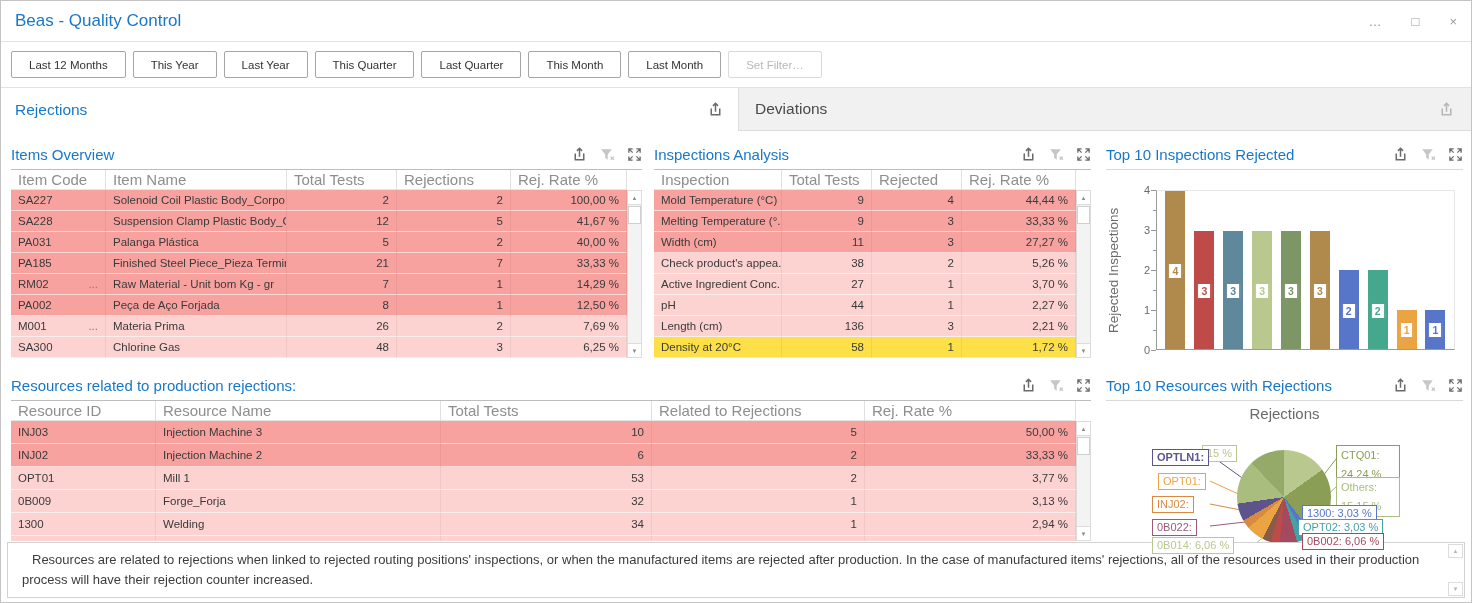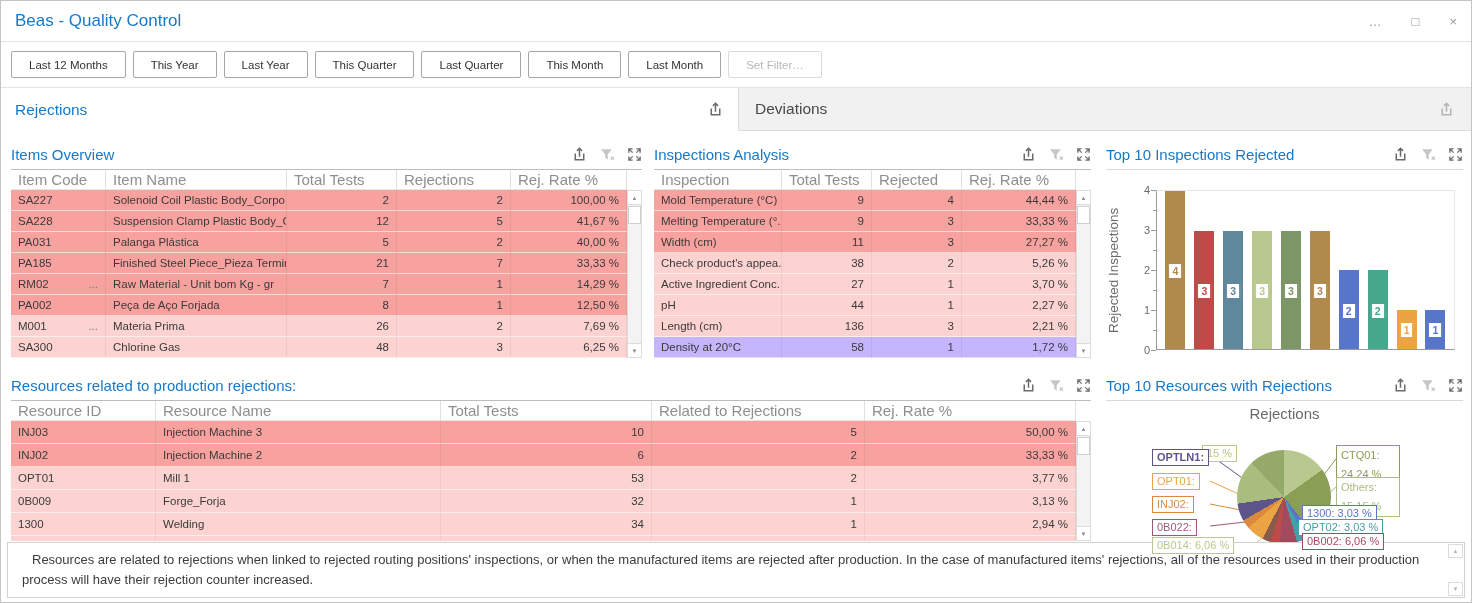--- a/index.html
+++ b/index.html
@@ -49,21 +49,21 @@
   .trow { display:grid; align-items:center; }
   .thead .hcell { height:20px; line-height:20px; font-size:15px; color:#8e8e8e; padding:0 7px;
                   border-right:1px solid #e0e0e0; white-space:nowrap; overflow:hidden; border-bottom:1px solid #e6e6e6; }
   .rows { overflow:hidden; }
   .cell { height:100%; display:flex; align-items:center; padding:0 7px; font-size:11.5px; color:#3a3a3a;
           white-space:nowrap; overflow:hidden; border-right:1px solid rgba(0,0,0,0.05); border-bottom:1px solid rgba(255,255,255,0.6); }
   .cell.num { justify-content:flex-end; }
   .cell .ell { margin-left:auto; color:#7a7a7a; }
   .drow { background:#f8a2a0; }
   .lrow { background:#fcd3d1; }
-  .wrow { background:#c4b5fd; }
+  .wrow { background:#fde047; }
   .g-items { grid-template-columns:95px 181px 110px 114px 116px; }
   .g-insp  { grid-template-columns:128px 90px 90px 114px; }
   .g-res   { grid-template-columns:145px 285px 211px 213px 211px; }
   .row21 { height:21px; }
   .row23 { height:23px; }
 
   
   .vscroll { width:15px; position:relative; background:#f3f3f3; border:1px solid #dcdcdc; }
   .sarrow { position:absolute; left:0; right:0; height:15px; background:#fff; border:1px solid #dcdcdc;
             display:flex; align-items:center; justify-content:center; font-size:6px; color:#8a8a8a; }
@@ -87,21 +87,21 @@
 
   
   .pie-title { text-align:center; color:#6a6a6a; font-size:15px; margin-top:4px; height:20px; }
   .pie-area { position:relative; height:134px; }
   .pie { position:absolute; left:131px; top:25px; width:94px; height:94px; border-radius:50%; }
   .plabel { position:absolute; background:#fff; border:1px solid currentColor; font-size:11px;
             padding:0 4px; line-height:15px; white-space:nowrap; }
   .plabel.wrap { white-space:normal; line-height:19px; }
   .p-hid    { left:96px;  top:20px;  z-index:1; }
   .p-optln1 { left:46px;  top:24px;  z-index:2; font-weight:bold; }
-  .p-opt01  { left:46px;  top:48px;  z-index:2; }
+  .p-opt01  { left:52px;  top:48px;  z-index:2; }
   .p-inj02  { left:46px;  top:71px;  z-index:2; }
   .p-0b022  { left:46px;  top:94px;  z-index:2; }
   .p-0b014  { left:46px;  top:112px; z-index:2; }
   .p-ctq01  { left:230px; top:20px;  width:64px; z-index:1; }
   .p-others { left:230px; top:52px;  width:64px; z-index:1; }
   .p-1300   { left:196px; top:80px;  z-index:3; }
   .p-opt02  { left:192px; top:94px;  z-index:3; }
   .p-0b002  { left:196px; top:108px; z-index:3; }
   .pie-lines { position:absolute; left:0; top:0; z-index:0; }
 

